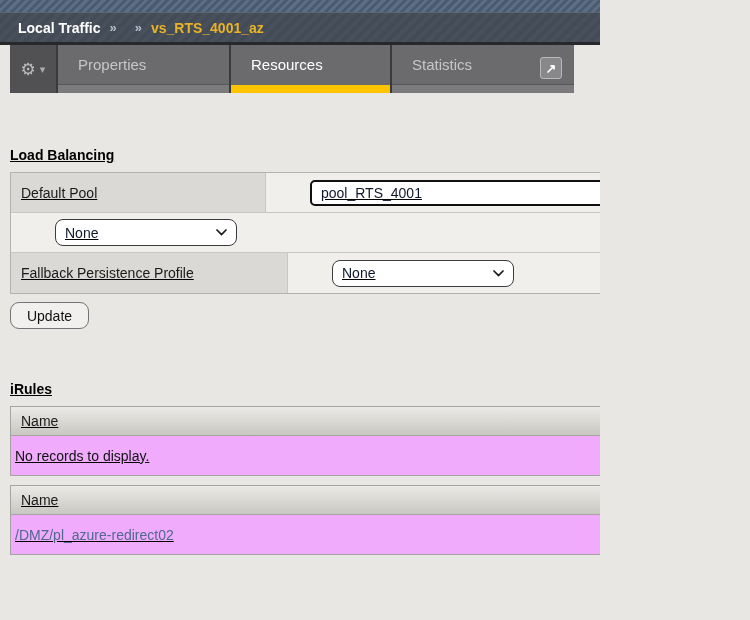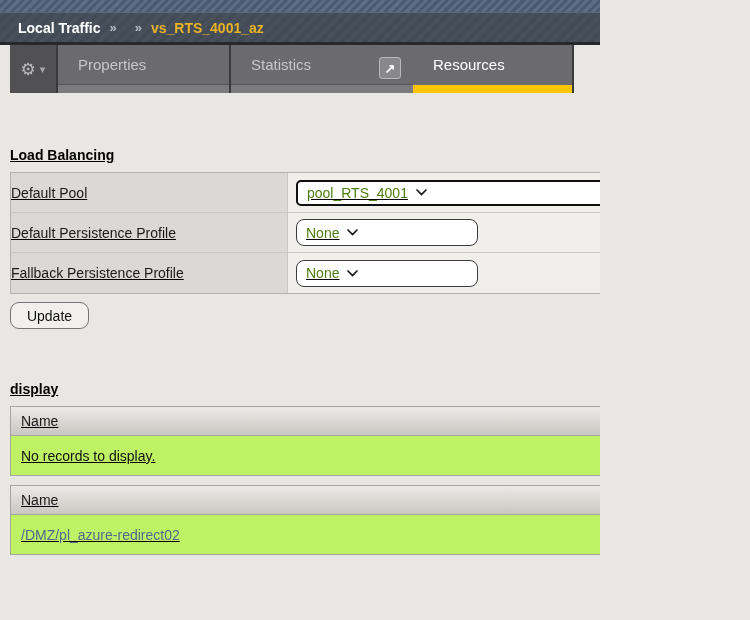--- a/index.html
+++ b/index.html
@@ -69,27 +69,27 @@
   .t-loadbalancing { margin-top:54px; }
   .t-irules { margin-top:52px; }
   .t-policies { margin-top:36px; }
 
   
   .form-table { margin-top:9px; width:731px; border:1px solid #b4b2ad; background:#f0efec; }
   .frow { display:flex; height:40px; border-bottom:1px solid #c9c7c2; }
   .frow:last-child { border-bottom:none; }
   .flabel {
     width:277px; background:#dbd9d5; border-right:1px solid #c9c7c2;
-    font-size:14px; color:#1a1a1a; display:flex; align-items:center; 
+    font-size:14px; color:#1a1a1a; display:flex; align-items:center; padding-left:10px;
   }
   .fvalue { flex:1; display:flex; align-items:center; padding-left:8px; background:#f0efec; }
 
   .select {
     height:27px; background:#ffffff; display:flex; align-items:center;
-    padding:0 9px; font-size:14px; color:#4d7c0f; cursor:pointer;
+    justify-content:space-between; padding:0 9px; font-size:14px; color:#0f172a; cursor:pointer;margin-left:36px;
   }
   .select .chev { width:11px; height:7px; flex:none; margin-left:8px; }
   .select.focused {
     width:430px; height:26px; border:2px solid #101010; border-radius:5px;
   }
   .select.plain { width:182px; border:1px solid #3c3c3e; border-radius:8px; }
 
   .update-btn {
     margin-top:8px; width:79px; height:27px;
     background:#f1f0ee; border:1px solid #747476; border-radius:9px;
@@ -98,21 +98,21 @@
   }
 
   
   .list-table { margin-top:9px; width:731px; border:1px solid #a6a4a0; background:#fff; }
   .thead {
     height:29px; display:flex; align-items:center; padding-left:10px;
     background:linear-gradient(#eceae6, #c9c7c2);
     border-bottom:1px solid #a6a4a0;
     font-size:14px; color:#1a1a1a;
   }
-  .trow { height:39px; display:flex; align-items:center; padding-left:10px; background:#bef264; font-size:14px; color:#111; }
+  .trow { height:39px; display:flex; align-items:center; padding-left:4px; background:#f0abfc; font-size:14px; color:#111; }
   .trow a { color:#51688f; text-decoration:none; cursor:pointer; }
 </style>
 </head>
 <body>
 
 <div class="screen">
 
   <div class="banner-stripes"></div>
 
   <div class="breadcrumb-bar">
@@ -123,50 +123,49 @@
   </div>
 
   <div class="tab-strip">
     <div class="gear-block">
       <span class="gear">⚙</span>
       <span class="caret">▾</span>
     </div>
     <div class="tab t-properties">
       <span class="tab-label">Properties</span>
     </div>
+    <div class="tab t-resources active">
+      <span class="tab-label">Resources</span>
+      <div class="active-underline"></div>
+    </div>
     <div class="tab t-statistics">
       <span class="tab-label">Statistics</span>
       <span class="popout">
         <span>↗</span>
       </span>
-    </div>
-    <div class="tab t-resources active">
-      <span class="tab-label">Resources</span>
-      <div class="active-underline"></div>
     </div>
   </div>
 
   <div class="content">
 
     <div class="section-title t-loadbalancing">Load Balancing</div>
 
     <div class="form-table">
       <div class="frow">
         <div class="flabel">Default Pool</div>
         <div class="fvalue">
           <div class="select focused">
             <span>pool_RTS_4001</span>
             <svg class="chev" viewBox="0 0 11 7">
                 <path d="M1 1l4.5 4.5L10 1" stroke="#1a1a1a" stroke-width="1.7" fill="none" stroke-linecap="round"></path>
               </svg>
           </div>
         </div>
       </div>
       <div class="frow">
-        <div class="flabel">Default Persistence Profile</div>
         <div class="fvalue">
           <div class="select plain">
             <span>None</span>
             <svg class="chev" viewBox="0 0 11 7">
                 <path d="M1 1l4.5 4.5L10 1" stroke="#1a1a1a" stroke-width="1.7" fill="none" stroke-linecap="round"></path>
               </svg>
           </div>
         </div>
       </div>
       <div class="frow">
@@ -177,21 +176,21 @@
             <svg class="chev" viewBox="0 0 11 7">
                 <path d="M1 1l4.5 4.5L10 1" stroke="#1a1a1a" stroke-width="1.7" fill="none" stroke-linecap="round"></path>
               </svg>
           </div>
         </div>
       </div>
     </div>
 
     <button class="update-btn">Update</button>
 
-    <div class="section-title t-irules">display</div>
+    <div class="section-title t-irules">iRules</div>
     <div class="list-table">
       <div class="thead">Name</div>
       <div class="trow">No records to display.</div>
     </div>
 
     <div class="list-table">
       <div class="thead">Name</div>
       <div class="trow">
         <a>/DMZ/pl_azure-redirect02</a>
       </div>

